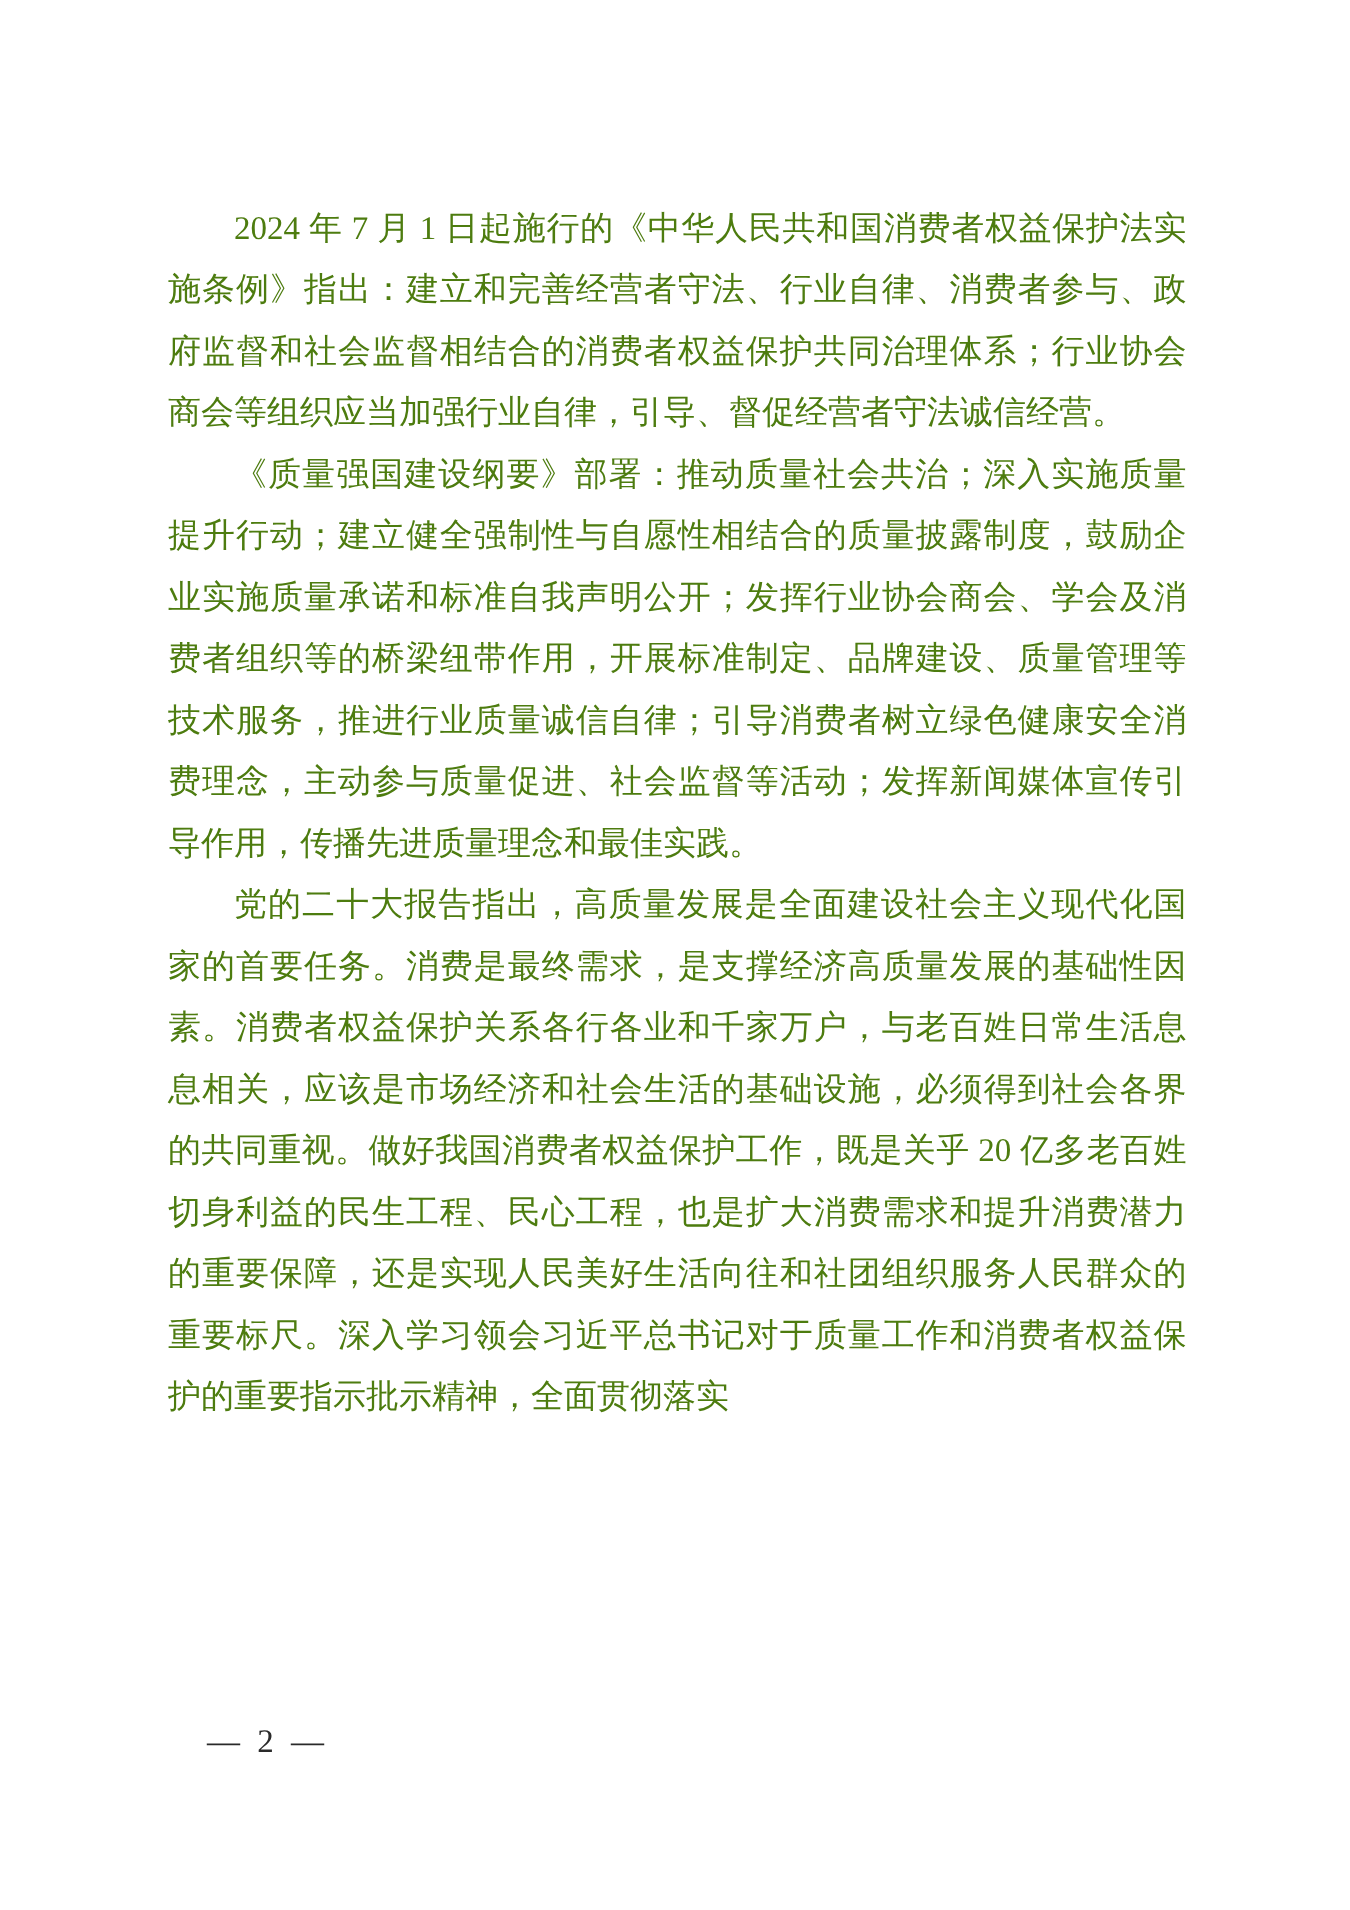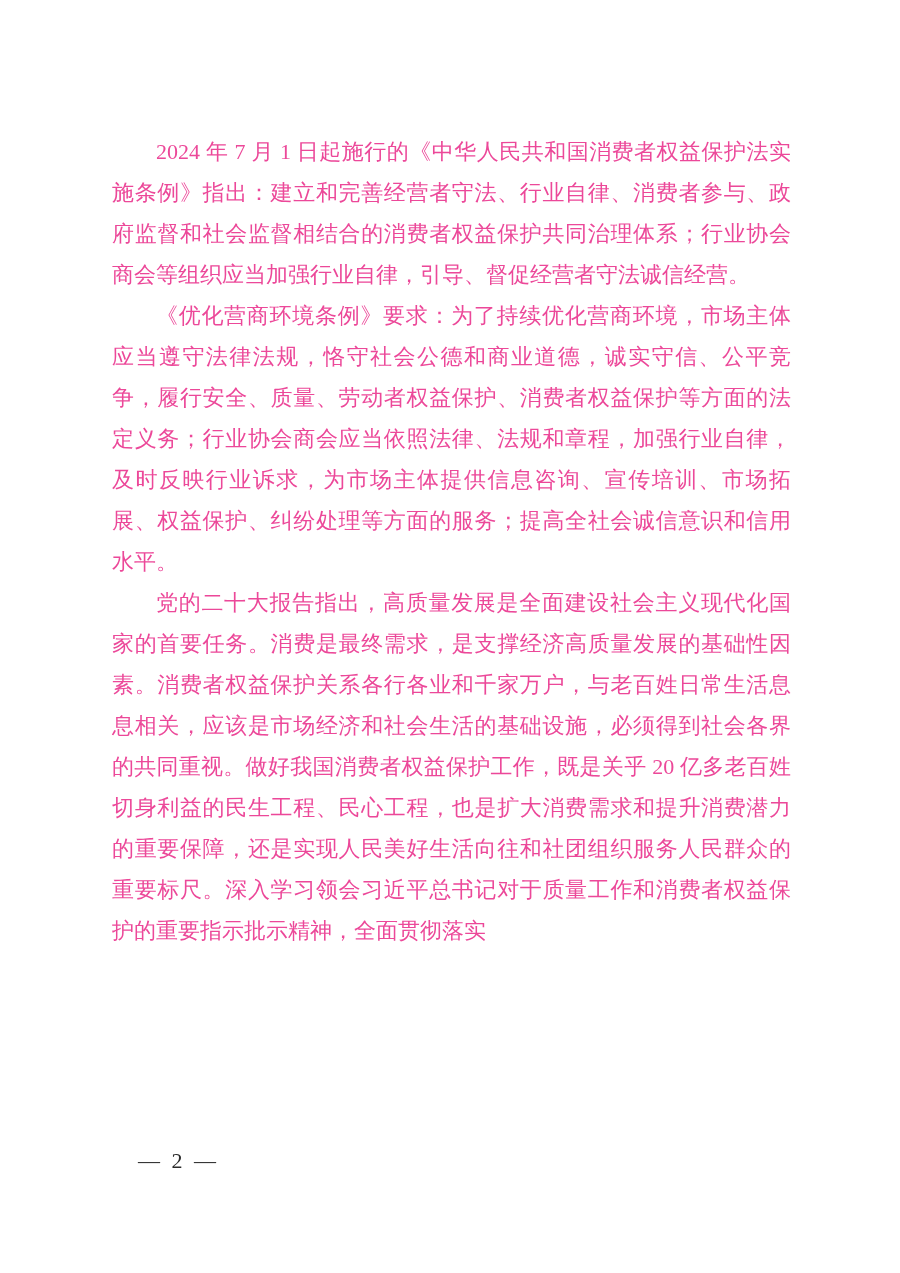--- a/index.html
+++ b/index.html
@@ -16,21 +16,21 @@
     background: #ffffff;
     overflow: hidden;
     font-family: "Liberation Serif", "DejaVu Serif", serif;
   }
 
   .text-block {
     position: absolute;
     left: 112px;
     top: 131px;
     width: 679px;
-    color: #ec4899;
+    color: #4d7c0f;
     font-size: 22px;
     line-height: 41px;
     text-align: justify;
     text-justify: inter-ideograph;
   }
 
   .text-block p {
     margin: 0;
     text-indent: 2em;
     word-break: break-all;
@@ -47,19 +47,19 @@
     white-space: pre;
   }
 </style>
 </head>
 <body>
 
 <div class="page">
 
   <div class="text-block">
     <p>2024 年 7 月 1 日起施行的《中华人民共和国消费者权益保护法实施条例》指出：建立和完善经营者守法、行业自律、消费者参与、政府监督和社会监督相结合的消费者权益保护共同治理体系；行业协会商会等组织应当加强行业自律，引导、督促经营者守法诚信经营。</p>
-    <p>《优化营商环境条例》要求：为了持续优化营商环境，市场主体应当遵守法律法规，恪守社会公德和商业道德，诚实守信、公平竞争，履行安全、质量、劳动者权益保护、消费者权益保护等方面的法定义务；行业协会商会应当依照法律、法规和章程，加强行业自律，及时反映行业诉求，为市场主体提供信息咨询、宣传培训、市场拓展、权益保护、纠纷处理等方面的服务；提高全社会诚信意识和信用水平。</p>
+    <p>《质量强国建设纲要》部署：推动质量社会共治；深入实施质量提升行动；建立健全强制性与自愿性相结合的质量披露制度，鼓励企业实施质量承诺和标准自我声明公开；发挥行业协会商会、学会及消费者组织等的桥梁纽带作用，开展标准制定、品牌建设、质量管理等技术服务，推进行业质量诚信自律；引导消费者树立绿色健康安全消费理念，主动参与质量促进、社会监督等活动；发挥新闻媒体宣传引导作用，传播先进质量理念和最佳实践。</p>
     <p>党的二十大报告指出，高质量发展是全面建设社会主义现代化国家的首要任务。消费是最终需求，是支撑经济高质量发展的基础性因素。消费者权益保护关系各行各业和千家万户，与老百姓日常生活息息相关，应该是市场经济和社会生活的基础设施，必须得到社会各界的共同重视。做好我国消费者权益保护工作，既是关乎 20 亿多老百姓切身利益的民生工程、民心工程，也是扩大消费需求和提升消费潜力的重要保障，还是实现人民美好生活向往和社团组织服务人民群众的重要标尺。深入学习领会习近平总书记对于质量工作和消费者权益保护的重要指示批示精神，全面贯彻落实</p>
   </div>
 
   <div class="page-number">— 2 —</div>
 
 </div>
 
 </body></html>

